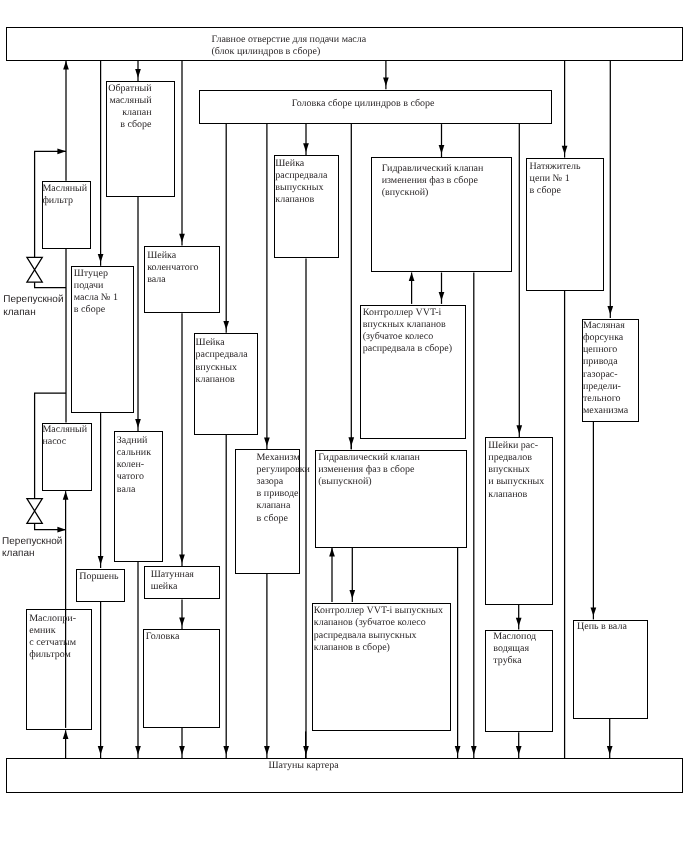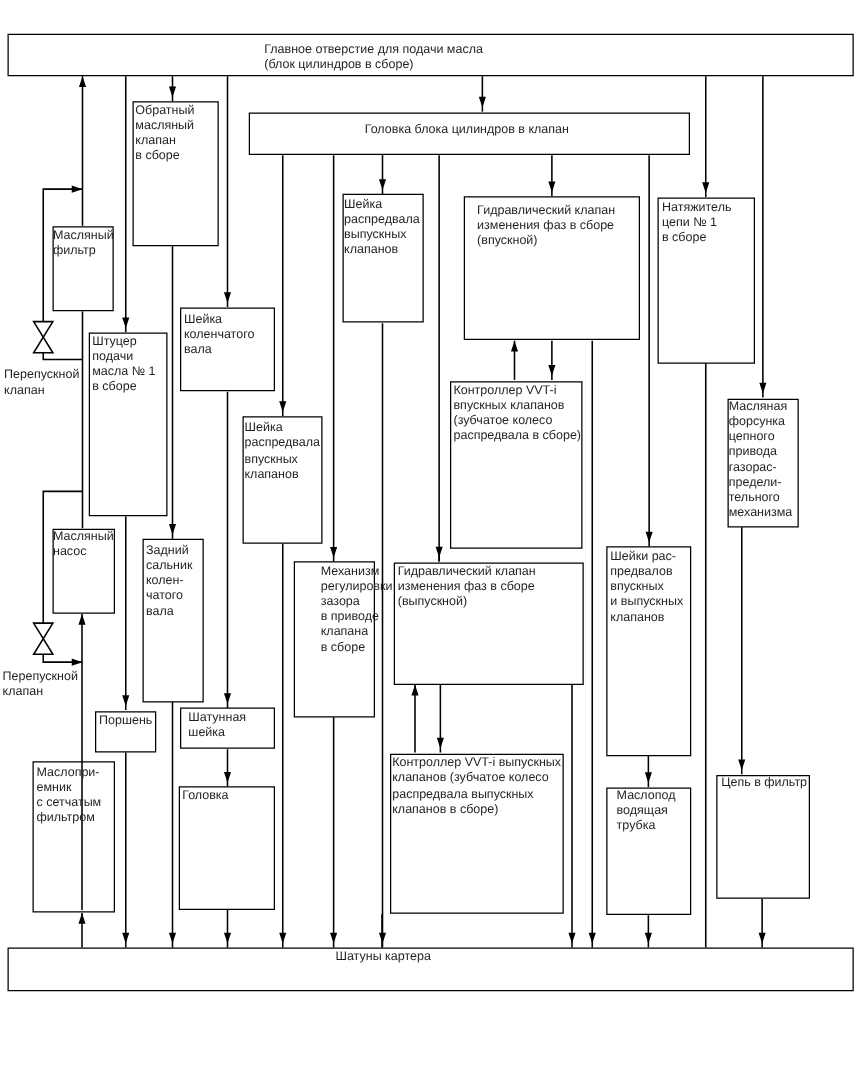--- a/index.html
+++ b/index.html
@@ -2,21 +2,21 @@
 <html><head>
 <meta charset="utf-8">
 <title>Схема системы смазки двигателя</title>
 <style>
   html,body{margin:0;padding:0;background:#ffffff;}
   body{width:688px;height:852px;position:relative;overflow:hidden;
        font-family:"Liberation Sans", sans-serif;font-size:10px;color:#231f20;
        -webkit-font-smoothing:antialiased;text-rendering:geometricPrecision;}
   #stage{position:absolute;left:0;top:0;width:688px;height:852px;}
   #wires{position:absolute;left:0;top:0;pointer-events:none;}
-  .node{position:absolute;box-sizing:border-box;border:1.25px solid #000;background:transparent;}
+  .node{position:absolute;box-sizing:border-box;border:1.25px solid #000;background:transparent;font-family:Liberation Serif, serif;}
   .node .txt{position:absolute;left:1.4px;top:1.5px;line-height:12.1px;white-space:pre;}
   .node.abs .txt{left:0;}
   .flabel{position:absolute;line-height:12.2px;white-space:pre;}
 </style>
 </head>
 <body>
 
 <div id="stage">
   <svg id="wires" width="688" height="852">
       <g>
@@ -190,24 +190,24 @@
       </g>
       <g>
         <path d="M26.900000000000002,498.5 L42.300000000000004,498.5 L26.900000000000002,523.4 L42.300000000000004,523.4 Z" fill="none" stroke="#000000" stroke-width="1.25" stroke-linejoin="miter"></path>
       </g>
     </svg>
   <div id="nodes-layer">
       <div class="node abs" style="left: 5.5px; top: 26.5px; width: 677px; height: 34.5px;">
         <div class="txt" style="left: 204.9px; top: 6.2px;">Главное отверстие для подачи масла<br>(блок цилиндров в сборе)</div>
       </div>
       <div class="node" style="left: 106.4px; top: 81px; width: 68.3px; height: 115.9px;">
-        <div class="txt" style="left: 0.9px; top: 1.1px;">Обратный<br>масляный<br>клапан<br>в сборе</div>
+        <div class="txt" style="left: 0.9px; top: 1.1px; text-align: right;">Обратный<br>масляный<br>клапан<br>в сборе</div>
       </div>
       <div class="node abs" style="left: 198.8px; top: 89.5px; width: 353px; height: 34.6px;">
-        <div class="txt" style="left: 92px; top: 7.2px;">Головка блока цилиндров в клапан</div>
+        <div class="txt" style="left: 92px; top: 7.2px;">Головка сборе цилиндров в сборе</div>
       </div>
       <div class="node" style="left: 273.6px; top: 155.2px; width: 65px; height: 103.3px;">
         <div class="txt" style="left: 0.7px; top: 1.4px;">Шейка<br>распредвала<br>выпускных<br>клапанов</div>
       </div>
       <div class="node" style="left: 371.1px; top: 157.4px; width: 141.2px; height: 115.1px;">
         <div class="txt" style="left: 9.6px; top: 4.3px;">Гидравлический клапан<br>изменения фаз в сборе<br>(впускной)</div>
       </div>
       <div class="node" style="left: 525.5px; top: 158px; width: 78.4px; height: 132.7px;">
         <div class="txt" style="left: 3.1px; top: 2px;">Натяжитель<br>цепи № 1<br>в сборе</div>
       </div>
@@ -250,21 +250,21 @@
       <div class="node" style="left: 143.6px; top: 566.4px; width: 76.1px; height: 33px;">
         <div class="txt" style="left: 6.1px; top: 1.2px;">Шатунная<br>шейка</div>
       </div>
       <div class="node" style="left: 311.9px; top: 602.8px; width: 138.7px; height: 128.6px; padding-left: 20px;">
         <div class="txt" style="left: 0.9px; top: 1.6px;">Контроллер VVT-i выпускных<br>клапанов (зубчатое колесо<br>распредвала выпускных<br>клапанов в сборе)</div>
       </div>
       <div class="node" style="left: 26.1px; top: 609.4px; width: 65.8px; height: 120.9px;">
         <div class="txt" style="left: 2.1px; top: 2.8px;">Маслопри-<br>емник<br>с сетчатым<br>фильтром</div>
       </div>
       <div class="node" style="left: 573.4px; top: 620.1px; width: 74.5px; height: 98.9px;">
-        <div class="txt" style="left: 2.6px; top: 0.2px;">Цепь в фильтр</div>
+        <div class="txt" style="left: 2.6px; top: 0.2px;">Цепь в вала</div>
       </div>
       <div class="node" style="left: 484.7px; top: 629.6px; width: 68.8px; height: 102.6px;">
         <div class="txt" style="left: 7.6px; top: 0.4px;">Маслопод<br>водящая<br>трубка</div>
       </div>
       <div class="node" style="left: 143.4px; top: 629.4px; width: 76.3px; height: 98.6px;">
         <div class="txt" style="left: 1.4px; top: 0.6px;">Головка</div>
       </div>
       <div class="node abs" style="left: 5.5px; top: 758.3px; width: 677px; height: 34.7px;">
         <div class="txt" style="left: 261.9px; top: 0.6px;">Шатуны картера</div>
       </div>

